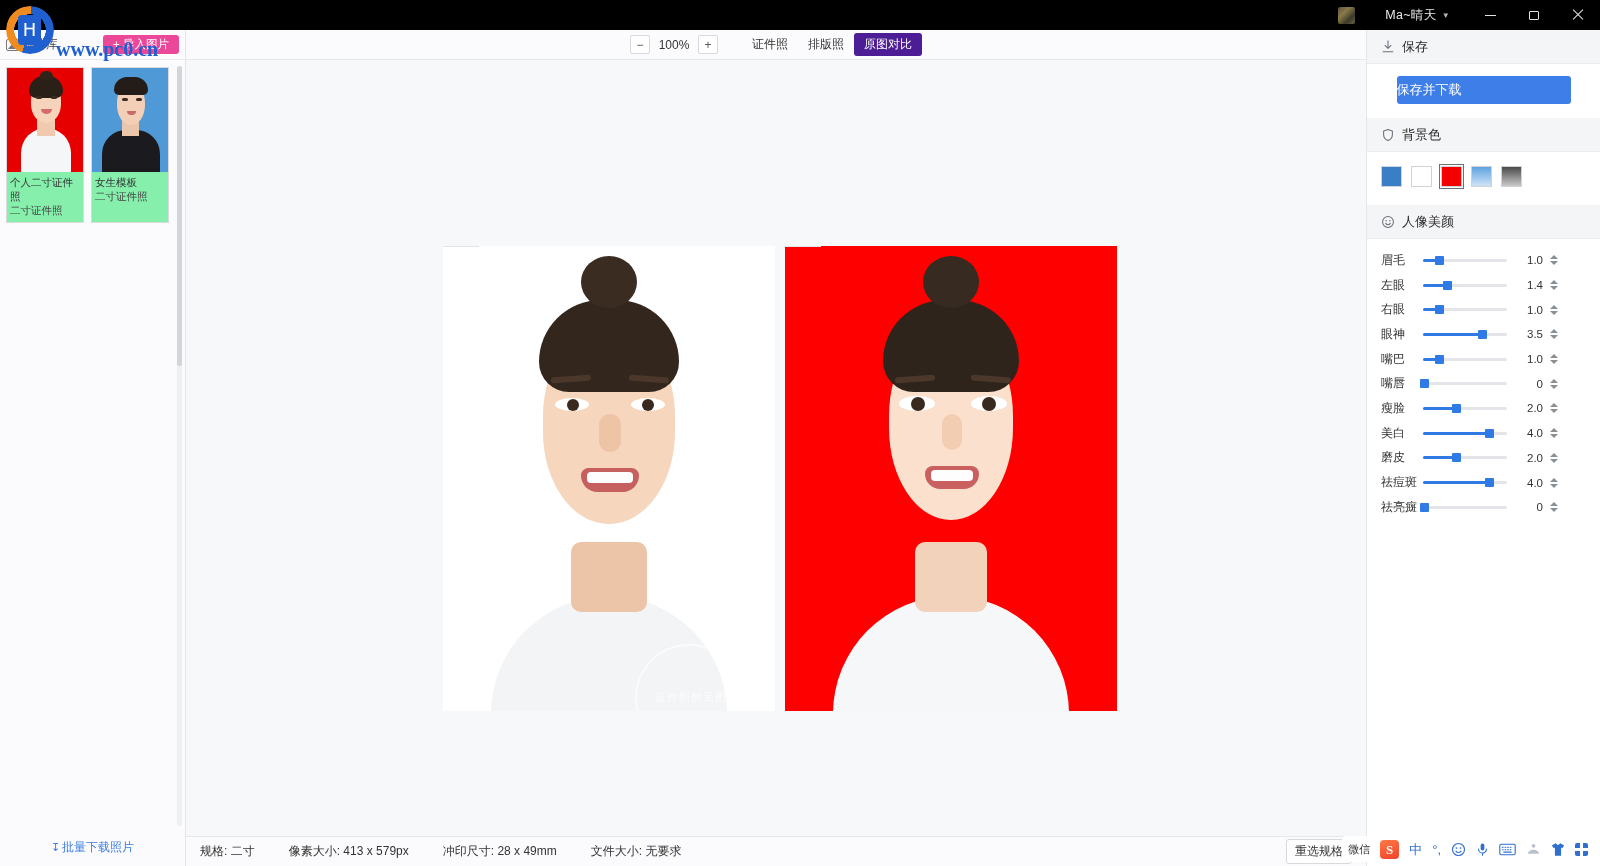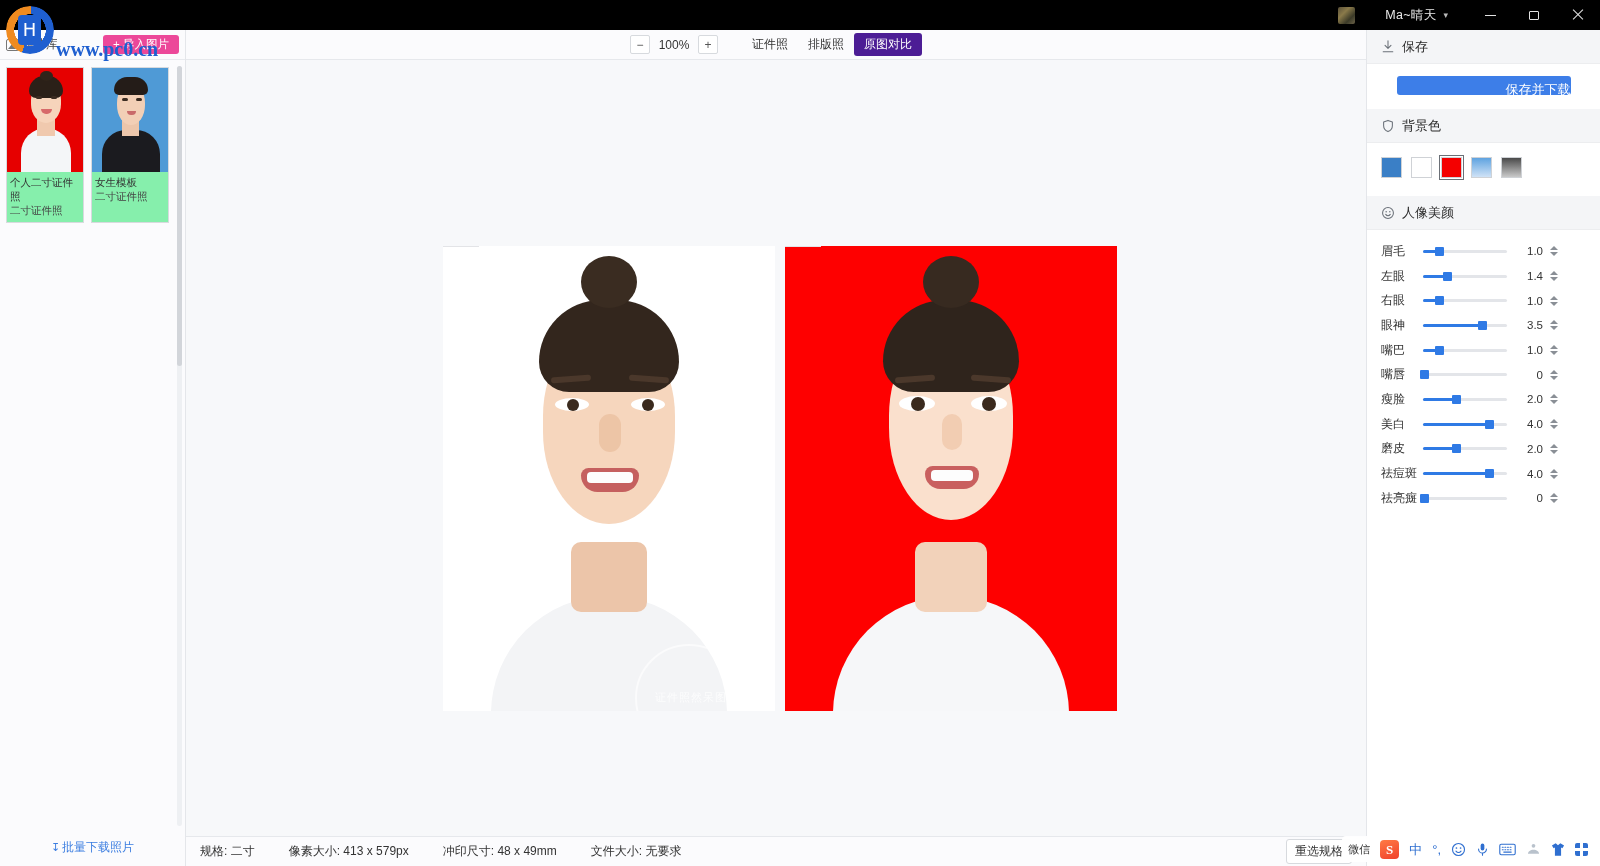--- a/index.html
+++ b/index.html
@@ -131,22 +131,22 @@
     position: absolute; left: 1366px; top: 30px; width: 234px; height: 836px;
     background: #fff; border-left: 1px solid #e4e6ea;
   }
   .sect-head {
     display: flex; align-items: center; gap: 7px; height: 34px; padding: 0 14px;
     background: #f4f5f7; border-bottom: 1px solid #ecedef;
     font-size: 13px; color: #2b2b2b;
   }
   .sect-body { padding: 12px 14px 14px; }
   .save-btn {
-    display: block; width: 174px; margin: 0 auto; height: 19px; line-height: 28px;
-    background: #3d7ee8; color: #fff; font-size: 13px; text-align: right; border-radius: 3px;
+    display: block; width: 174px; margin: 0 auto; height: 28px; line-height: 28px;
+    background: #3d7ee8; color: #fff; font-size: 13px; text-align: left; border-radius: 3px;
   }
   .swatches { display: flex; gap: 9px; padding: 2px 0 4px; }
   .sw { width: 21px; height: 21px; border: 1px solid #cfd2d6; }
   .sw.sel { outline: 1px solid #6b7077; outline-offset: 1px; }
 
   .slider-row { display: flex; align-items: center; height: 24.7px; }
   .sl-label { width: 38px; font-size: 12px; color: #333; white-space: nowrap; }
   .sl-track {
     position: relative; width: 84px; height: 3px; background: #e3e5e9; border-radius: 2px;
     margin: 0 6px 0 4px;
@@ -364,21 +364,21 @@
             <div style="position:absolute;left:140px;top:220px;width:54px;height:23px;background:#c9605f;border-radius:10px 10px 20px 20px;"></div>
             <div style="position:absolute;left:146px;top:224px;width:42px;height:11px;background:#fdfdfd;border-radius:4px;"></div>
           </div>
         </div>
       </div>
     </div>
 
     <div class="ct-status">
       <span class="st-item">规格: 二寸</span>
       <span class="st-item">像素大小: 413 x 579px</span>
-      <span class="st-item">冲印尺寸: 48 x 49mm</span>
+      <span class="st-item">冲印尺寸: 28 x 49mm</span>
       <span class="st-item">文件大小: 无要求</span>
       <span class="st-resel">重选规格</span>
     </div>
   </div>
 
   <div class="rightpanel">
 
     <div class="sect-head">
       <svg class="ico-save" viewBox="0 0 16 16">
         <path d="M8 1v8M4.6 6.2 8 9.6l3.4-3.4M2.5 13.5h11" fill="none" stroke="#6a7078" stroke-width="1.2" stroke-linecap="round" stroke-linejoin="round"></path>

